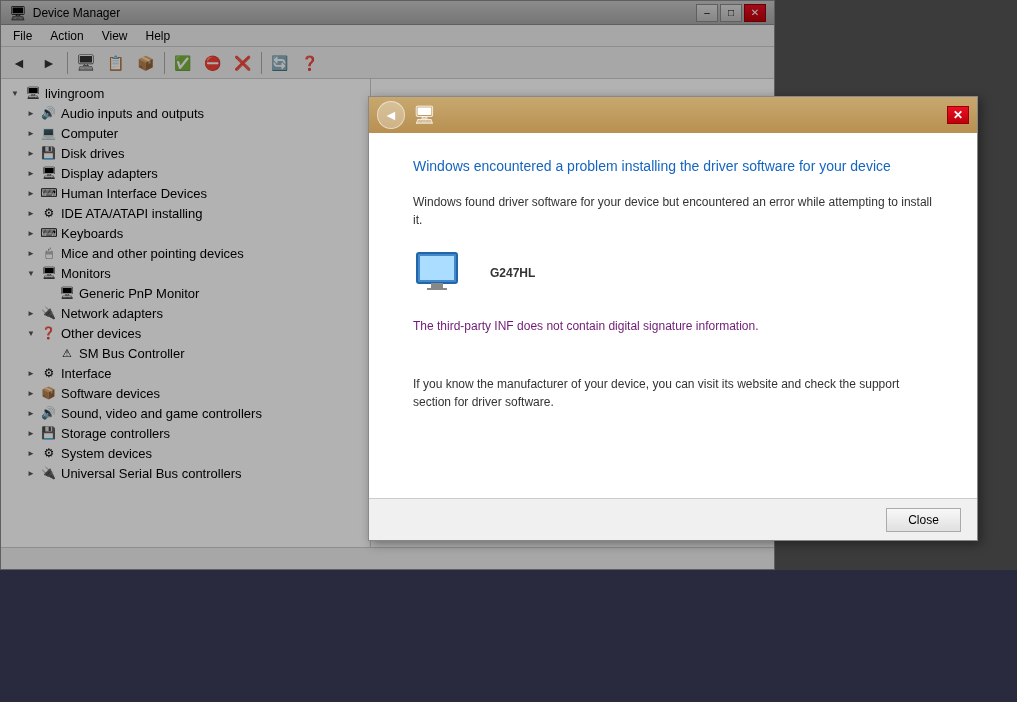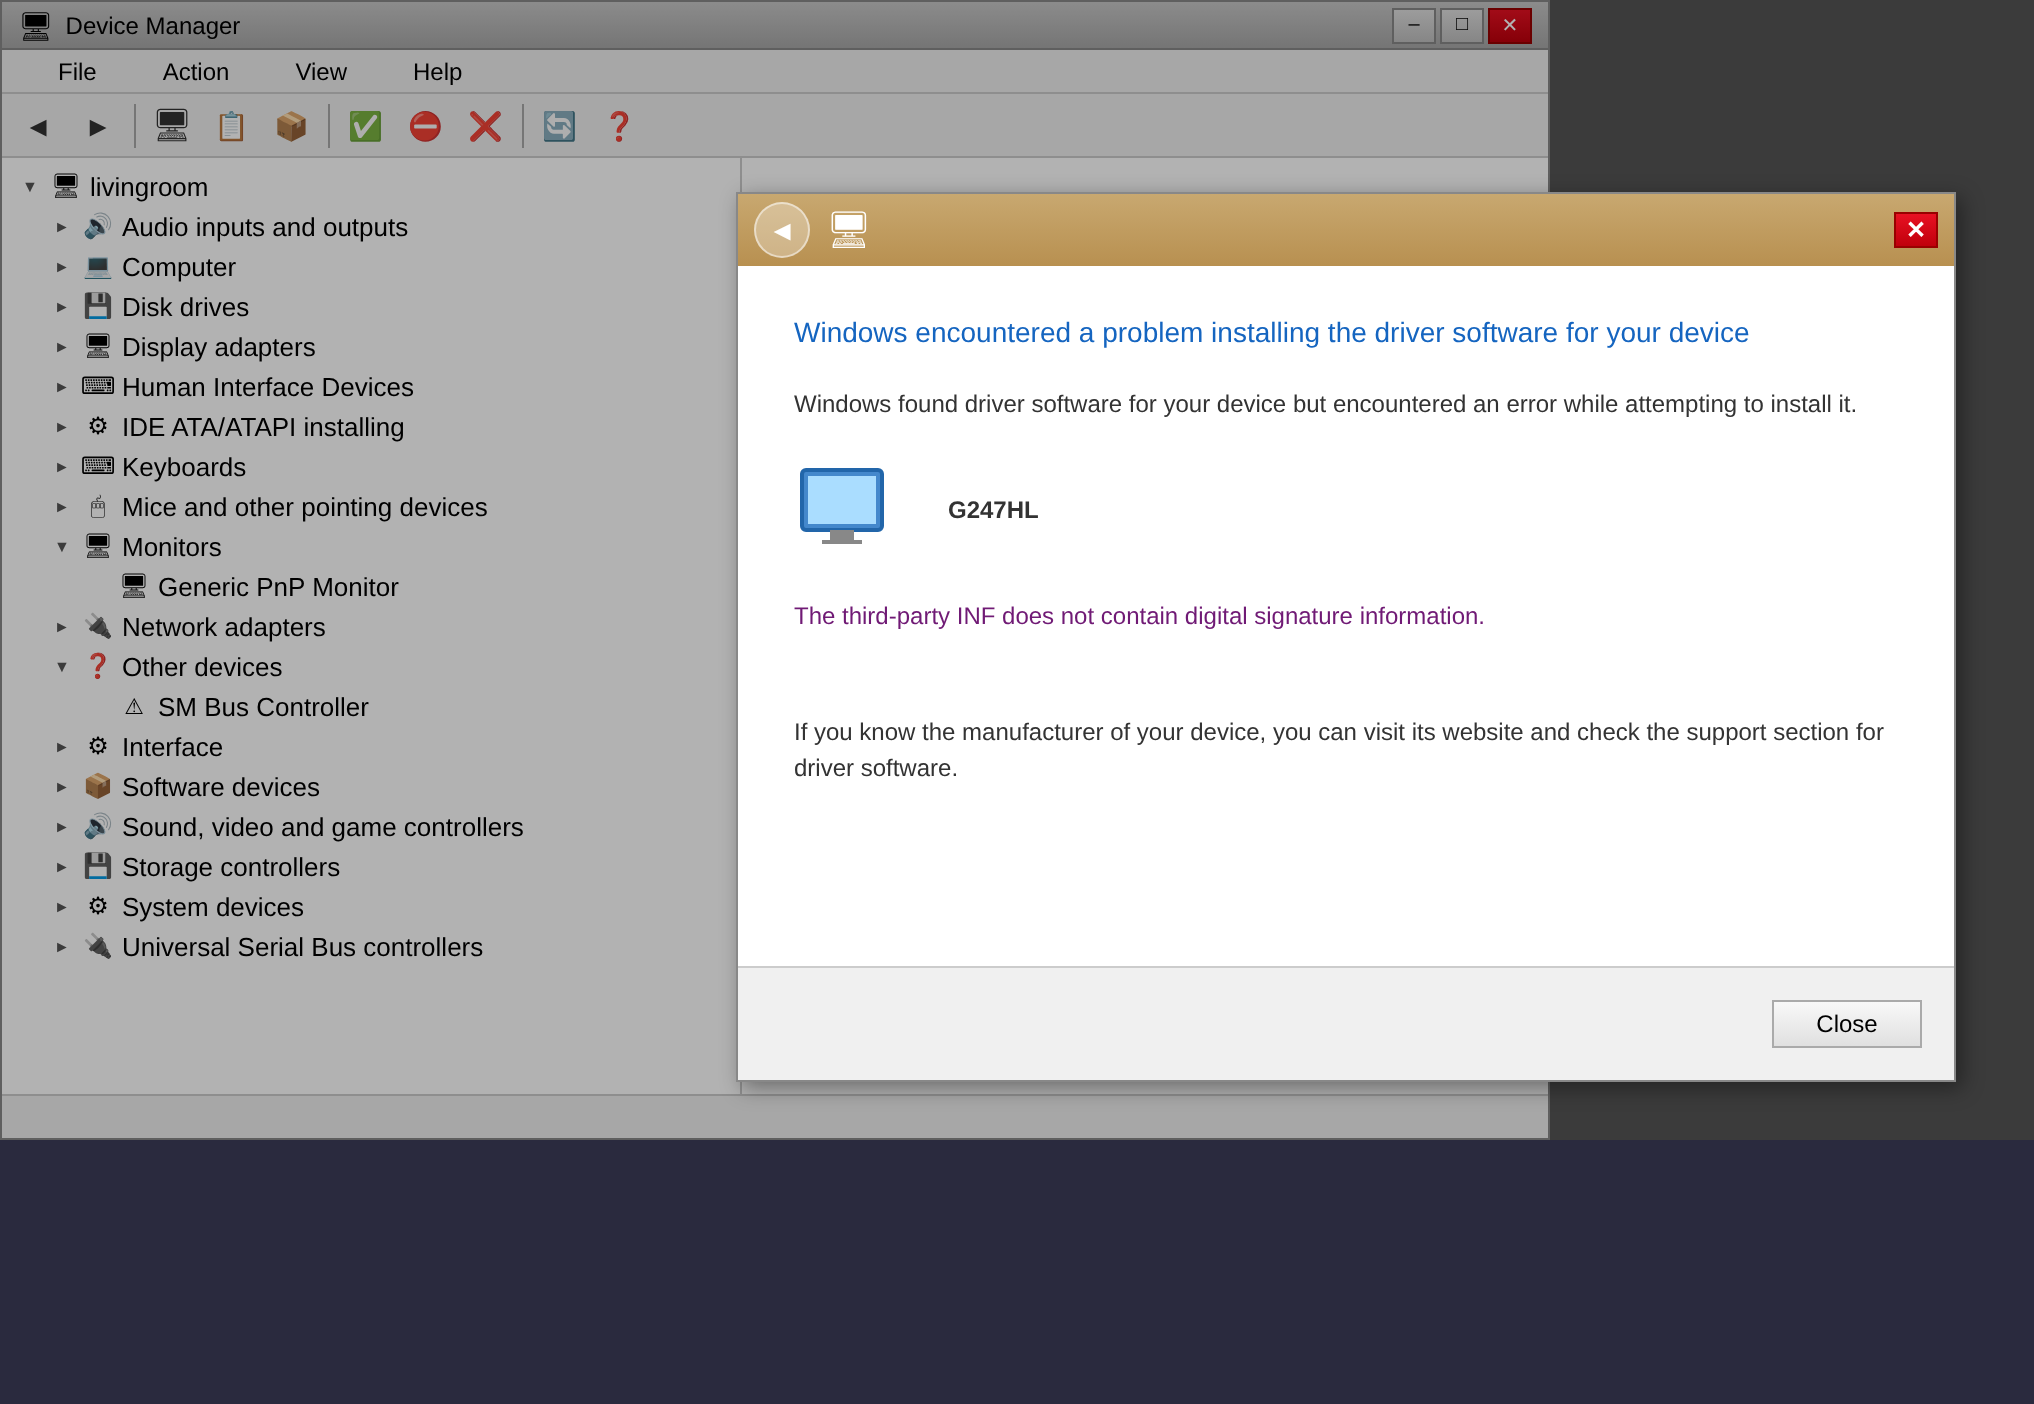--- a/index.html
+++ b/index.html
@@ -64,23 +64,23 @@
       color: white;
       border-color: #900;
     }
 
     
     .dm-menubar {
       height: 22px;
       background: #f0f0f0;
       display: flex;
       align-items: center;
-      padding: 0 20px;
+      padding: 0 4px;
       border-bottom: 1px solid #ccc;
-      gap: 17px;
+      gap: 2px;
     }
 
     .dm-menu-item {
       padding: 2px 8px;
       cursor: pointer;
       font-size: 12px;
       color: #000;
     }
 
     
@@ -275,21 +275,21 @@
       display: flex;
       align-items: center;
       justify-content: center;
       font-size: 12px;
       cursor: pointer;
       font-weight: bold;
     }
 
     .update-content {
       flex: 1;
-      padding: 24px 28px 16px;
+      padding: 24px 44px 16px;
       overflow-y: auto;
     }
 
     .update-heading {
       font-size: 14px;
       color: #1565C0;
       font-weight: normal;
       margin-bottom: 16px;
       line-height: 1.4;
     }
@@ -329,21 +329,21 @@
       line-height: 1.5;
     }
 
     .update-info-text {
       font-size: 12px;
       color: #333;
       line-height: 1.5;
     }
 
     .update-footer {
-      height: 57px;
+      height: 42px;
       background: #f0f0f0;
       border-top: 1px solid #ccc;
       display: flex;
       align-items: center;
       justify-content: flex-end;
       padding: 0 16px;
     }
 
     .close-dialog-btn {
       padding: 4px 20px;

